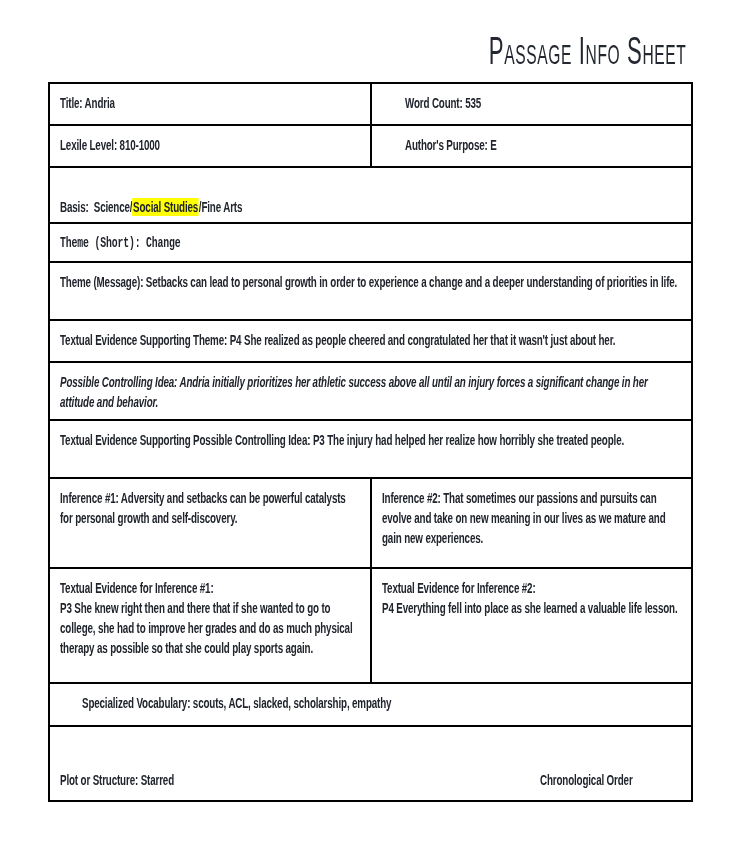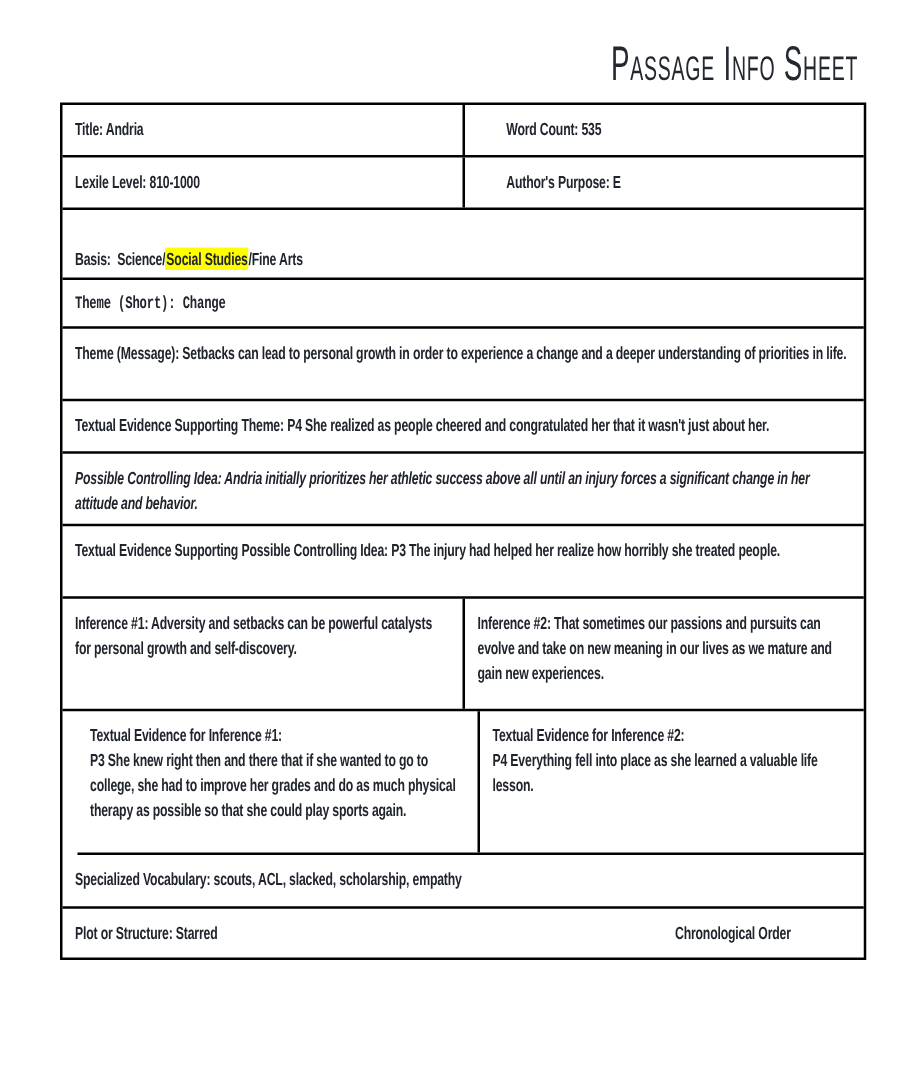--- a/index.html
+++ b/index.html
@@ -44,21 +44,21 @@
     width: 645px;
     border: 2px solid #000;
     box-sizing: border-box;
     background: #fff;
   }
   .row {
     display: flex;
     border-bottom: 2px solid #000;
     box-sizing: border-box;
   }
-  .row:last-child { border-bottom: none; }
+  .row:last-child { border-bottom: none; margin-top: 34px; }
 
   .cell {
     box-sizing: border-box;
     padding: 9px 10px 5px 10px;
     overflow: hidden;
   }
   .cell.half-l { width: 322px; border-right: 2px solid #000; }
   .cell.half-r { flex: 1; }
   .cell.full   { width: 100%; }
 
@@ -82,22 +82,22 @@
   }
 
   
   .r1, .r2, .r3 { min-height: 42px; gap: 23px; }
   .r4  { min-height: 39px; font-family: Liberation Mono, monospace; }
   .r5  { min-height: 58px; }
   .r6  { min-height: 42px; }
   .r7  { min-height: 58px; font-style: italic; }
   .r8  { min-height: 58px; }
   .r9  { min-height: 90px; }
-  .r10 { min-height: 115px; margin-left: 12px; }
-  .r11 { min-height: 43px; }
+  .r10 { min-height: 115px; }
+  .r11 { min-height: 43px; padding-left: 22px; }
   .r12 { min-height: 39px; }
 
   
   .split { display: flex; justify-content: space-between; }
   .split .right-item { margin-right: 70px; }
 </style>
 </head>
 <body>
 
 <div class="title-wrap">

